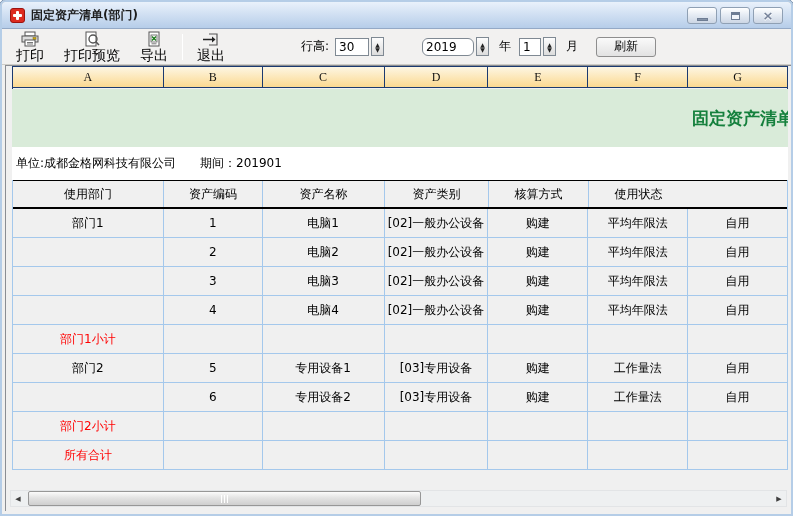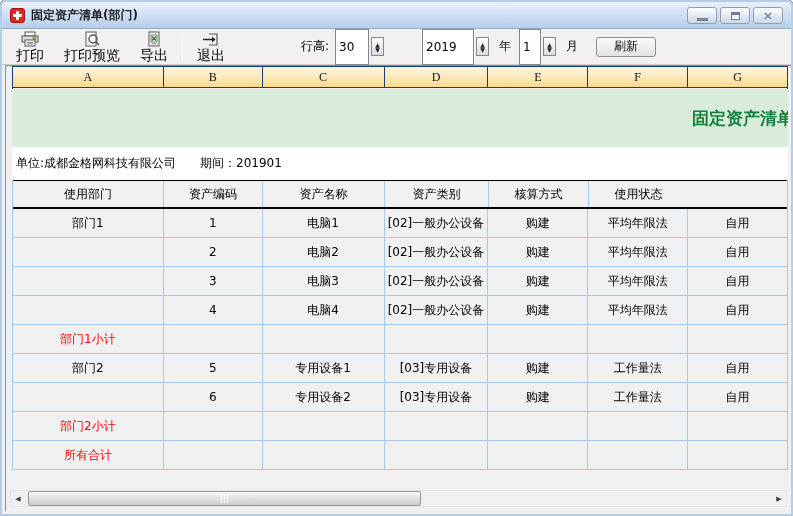--- a/index.html
+++ b/index.html
@@ -51,21 +51,21 @@
   }
   .tb-btn {
     display:flex; flex-direction:column; align-items:center; justify-content:center;
     padding:1px 4px; line-height:14px; cursor:default;
   }
   .tb-btn svg { display:block; }
   .tb-sep { width:1px; height:26px; background:#b9b6b0; border-right:1px solid #ffffff; margin:0 10px; }
   .tb-label { font-size:14px; }
   .field-group { display:flex; align-items:center; }
   .num-box {
-    background:#fff; border:1px solid #7f8993; height:36px;
+    background:#fff; border:1px solid #7f8993; height:18px;
     display:flex; align-items:center; padding:0 3px;
   }
   .spin {
     width:13px; height:19px; margin-left:2px; border:1px solid #7f8993;
     background:linear-gradient(#fdfdfd,#dcdcdc);
     display:flex; flex-direction:column; align-items:center; justify-content:center;
     font-size:6px; line-height:5px; color:#222; cursor:default;
   }
   .refresh-btn {
     width:60px; height:20px; border:1px solid #8e8e8e; border-radius:3px;
@@ -210,21 +210,21 @@
     <div class="field-group" style="margin-left:72px;">
       <span>行高:</span>
       <span class="num-box" style="width:34px; margin-left:6px;">30</span>
       <span class="spin">
         <span>▲</span>
         <span>▼</span>
       </span>
     </div>
 
     <div class="field-group" style="margin-left:38px;">
-      <span class="num-box" style="width:52px;">2019</span>
+      <span class="num-box" style="width:52px;border-radius:6px;">2019</span>
       <span class="spin">
         <span>▲</span>
         <span>▼</span>
       </span>
       <span style="margin:0 8px 0 10px;">年</span>
       <span class="num-box" style="width:22px;">1</span>
       <span class="spin">
         <span>▲</span>
         <span>▼</span>
       </span>

